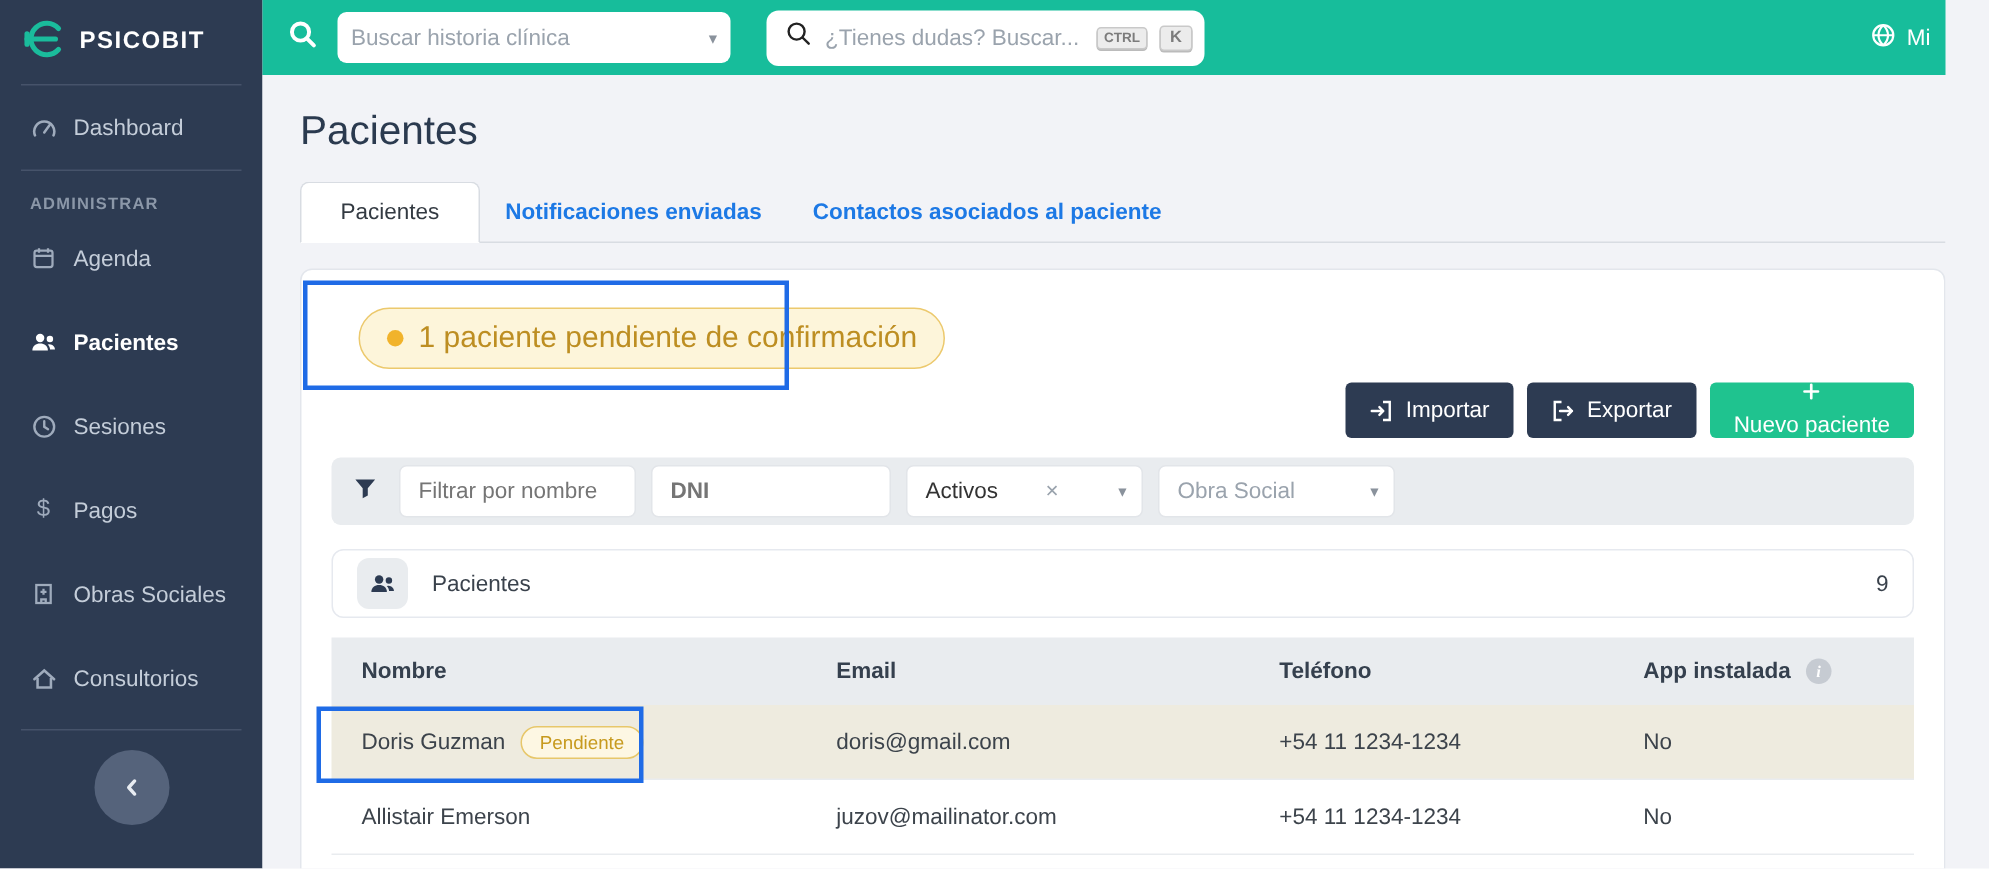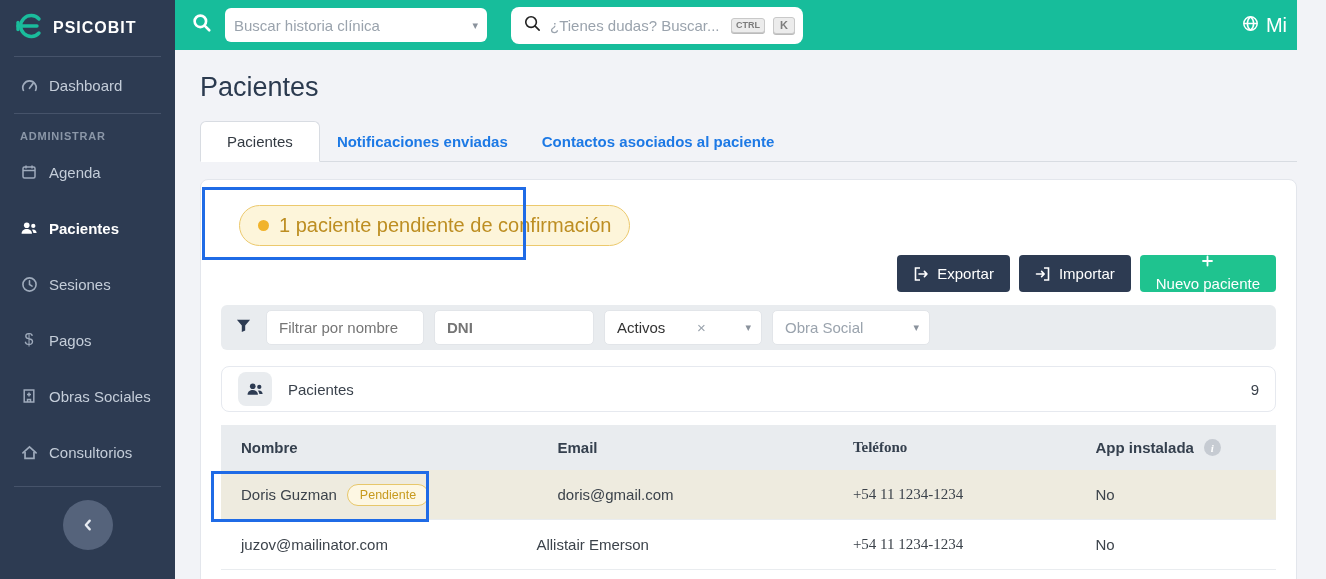--- a/index.html
+++ b/index.html
@@ -34,21 +34,21 @@
                padding:0 9px; position:relative; }
   .tb-select input { border:none; outline:none; width:200px; font-size:15px; color:#444; background:transparent; font-family:"Liberation Sans",sans-serif;}
   .tb-select input::placeholder, .help-box input::placeholder { color:#9aa3ad; }
   .caret { color:#8a929c; font-size:11px; margin-left:auto; }
   .help-box { width:292px; height:37px; background:#fff; border-radius:8px; display:flex; align-items:center;
               gap:8px; padding:0 8px 0 12px; margin-left:12px; }
   .help-box input { border:none; outline:none; flex:1; font-size:15px; color:#444; background:transparent; min-width:0; font-family:"Liberation Sans",sans-serif;}
   .kbd { background:#ececec; border:1px solid #c9c9c9; border-radius:3px; color:#7c7c7c;
          padding:2px 4px; font-size:9px; font-weight:bold; line-height:1; box-shadow:0 1px 0 #bbb; }
   .kbd.k { font-size:11px; padding:2px 6px; }
-  .tb-right { margin-left:auto; display:flex; align-items:center; gap:7px; color:#fff; font-size:20px; padding-right:0; }
+  .tb-right { margin-left:auto; display:flex; align-items:center; gap:7px; color:#fff; font-size:15px; padding-right:0; }
 
   
   .content { flex:1; background:#f2f3f7; padding:22px 0 0 25px; position:relative; overflow:hidden; }
   .page-title { font-size:27px; font-weight:500; color:#2b3a4f; }
   .tabs { display:flex; align-items:flex-end; border-bottom:1px solid #d8dce2; margin-top:18px; }
   .tab { padding:11px 17px; font-size:15px; color:#1d79e5; font-weight:600; cursor:pointer; }
   .tab.active { background:#fff; color:#333a42; font-weight:400; border:1px solid #d8dce2; border-bottom:1px solid #fff;
                 border-radius:6px 6px 0 0; margin-bottom:-1px; padding:11px 26px; }
 
   .card { background:#fff; border:1px solid #e3e6ec; border-radius:8px; width:1097px; margin-top:17px;
@@ -82,21 +82,21 @@
   .icon-chip { width:34px; height:34px; background:#e9ecef; border-radius:8px; display:flex;
                align-items:center; justify-content:center; color:#2d3b52; }
   .list-title { font-size:15px; color:#3a424c; }
   .list-count { margin-left:auto; font-size:15px; color:#3a424c; }
 
   .ptable { margin-top:13px; width:100%; font-size:15px; }
   .t-head { display:flex; background:#e9ecef; height:45px; align-items:center; font-weight:bold; color:#35404e; }
   .t-row { display:flex; height:50px; align-items:center; color:#3c434b; border-bottom:1px solid #e9ecef; }
   .t-row.highlight { background:#eeebdf; }
   .t-cell { padding-left:20px; display:flex; align-items:center; gap:10px; }
-  .c1 { width:30%; } .c2 { width:28%; } .c3 { width:23%;font-family:Liberation Serif, serif; } .c4 { width:19%; }
+  .c1 { width:30%; } .c2 { width:28%; } .c3 { width:23%; } .c4 { width:19%; }
   .pending-pill { border:1px solid #e7c76a; color:#c79a1e; background:#fdf7e3; border-radius:999px;
                   font-size:12.5px; padding:3px 12px; }
   .info-icon { width:17px; height:17px; border-radius:50%; background:#c6cbd2; color:#fff; font-size:11px;
                display:inline-flex; align-items:center; justify-content:center; font-family:"Liberation Serif",serif; font-style:italic; font-weight:bold; }
 
   
   .anno { position:absolute; border:3px solid #1f6be6; pointer-events:none; z-index:40; }
   .anno.r1 { left:202px; top:187px; width:324px; height:73px; }
   .anno.r2 { left:211px; top:471px; width:218px; height:51px; }
 </style>
@@ -245,31 +245,31 @@
       <section class="card">
 
         <div class="banner-pill">
           <span class="dot"></span>
           <span>1 paciente pendiente de confirmación</span>
         </div>
 
         <div class="actions">
           <button class="btn dark">
             <svg width="16" height="16" viewBox="0 0 16 16" fill="none">
-                <path d="M7 2H2.5v12H7" stroke="#fff" stroke-width="1.6"></path>
-                <path d="M6 8h8M11.4 5.4 14 8l-2.6 2.6" stroke="#fff" stroke-width="1.6" stroke-linecap="round" stroke-linejoin="round"></path>
-              </svg>
-            <span>Exportar</span>
+                <path d="M9 2h4.5v12H9" stroke="#fff" stroke-width="1.6"></path>
+                <path d="M1.5 8h7.5M6.6 5.4 9.2 8l-2.6 2.6" stroke="#fff" stroke-width="1.6" stroke-linecap="round" stroke-linejoin="round"></path>
+              </svg>
+            <span>Importar</span>
           </button>
           <button class="btn dark">
             <svg width="16" height="16" viewBox="0 0 16 16" fill="none">
-                <path d="M9 2h4.5v12H9" stroke="#fff" stroke-width="1.6"></path>
-                <path d="M1.5 8h7.5M6.6 5.4 9.2 8l-2.6 2.6" stroke="#fff" stroke-width="1.6" stroke-linecap="round" stroke-linejoin="round"></path>
-              </svg>
-            <span>Importar</span>
+                <path d="M7 2H2.5v12H7" stroke="#fff" stroke-width="1.6"></path>
+                <path d="M6 8h8M11.4 5.4 14 8l-2.6 2.6" stroke="#fff" stroke-width="1.6" stroke-linecap="round" stroke-linejoin="round"></path>
+              </svg>
+            <span>Exportar</span>
           </button>
           <button class="btn green">
             <svg width="15" height="15" viewBox="0 0 16 16" fill="none">
                 <path d="M8 2v12M2 8h12" stroke="#fff" stroke-width="2.4" stroke-linecap="round"></path>
               </svg>
             <span>Nuevo paciente</span>
           </button>
         </div>
 
         <div class="filterbar">
@@ -325,24 +325,24 @@
             <div class="t-cell c1">
               <span>Doris Guzman</span>
               <span class="pending-pill">Pendiente</span>
             </div>
             <div class="t-cell c2">doris@gmail.com</div>
             <div class="t-cell c3">+54 11 1234-1234</div>
             <div class="t-cell c4">No</div>
           </div>
 
           <div class="t-row">
-            <div class="t-cell c2">juzov@mailinator.com</div>
             <div class="t-cell c1">
               <span>Allistair Emerson</span>
             </div>
+            <div class="t-cell c2">juzov@mailinator.com</div>
             <div class="t-cell c3">+54 11 1234-1234</div>
             <div class="t-cell c4">No</div>
           </div>
         </div>
 
       </section>
 
     </div>
   </div>
 </div>

